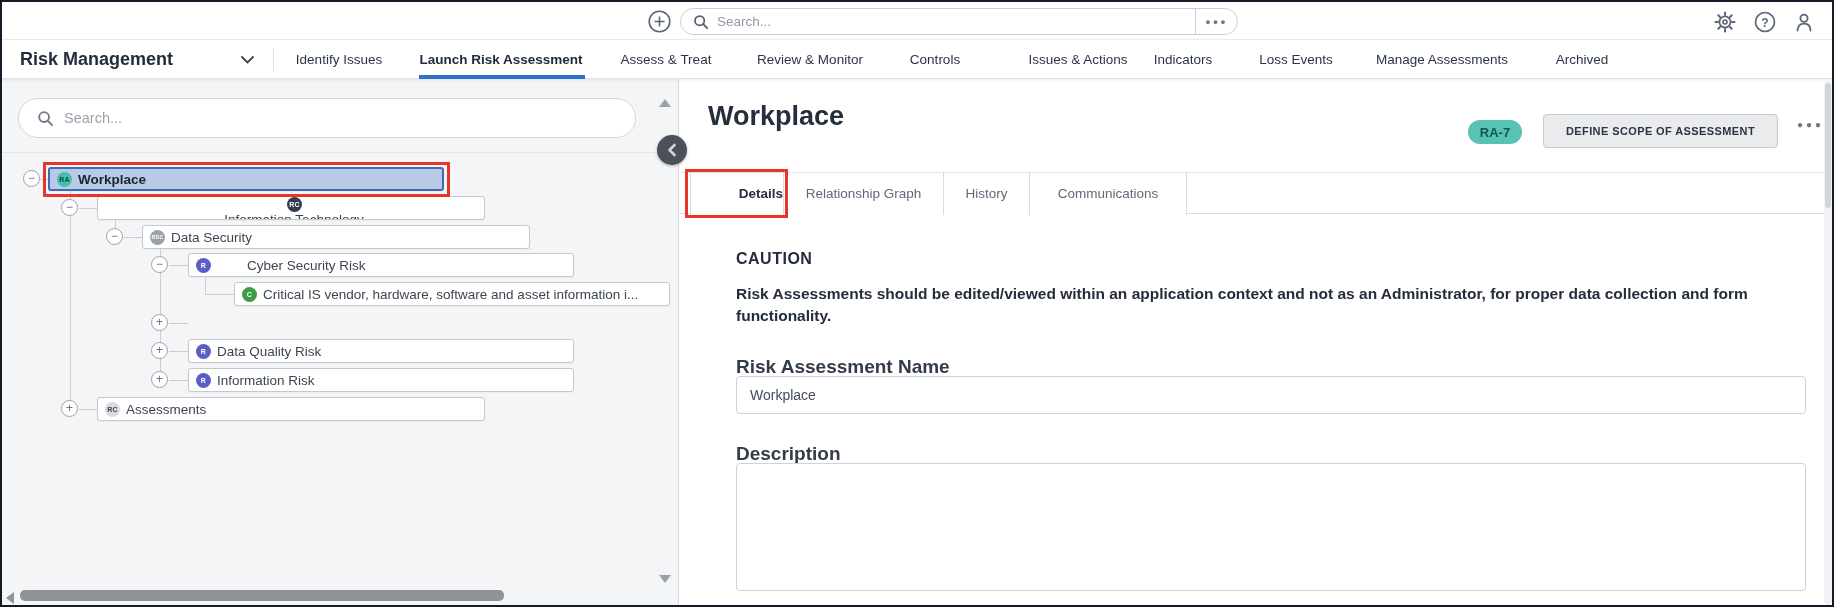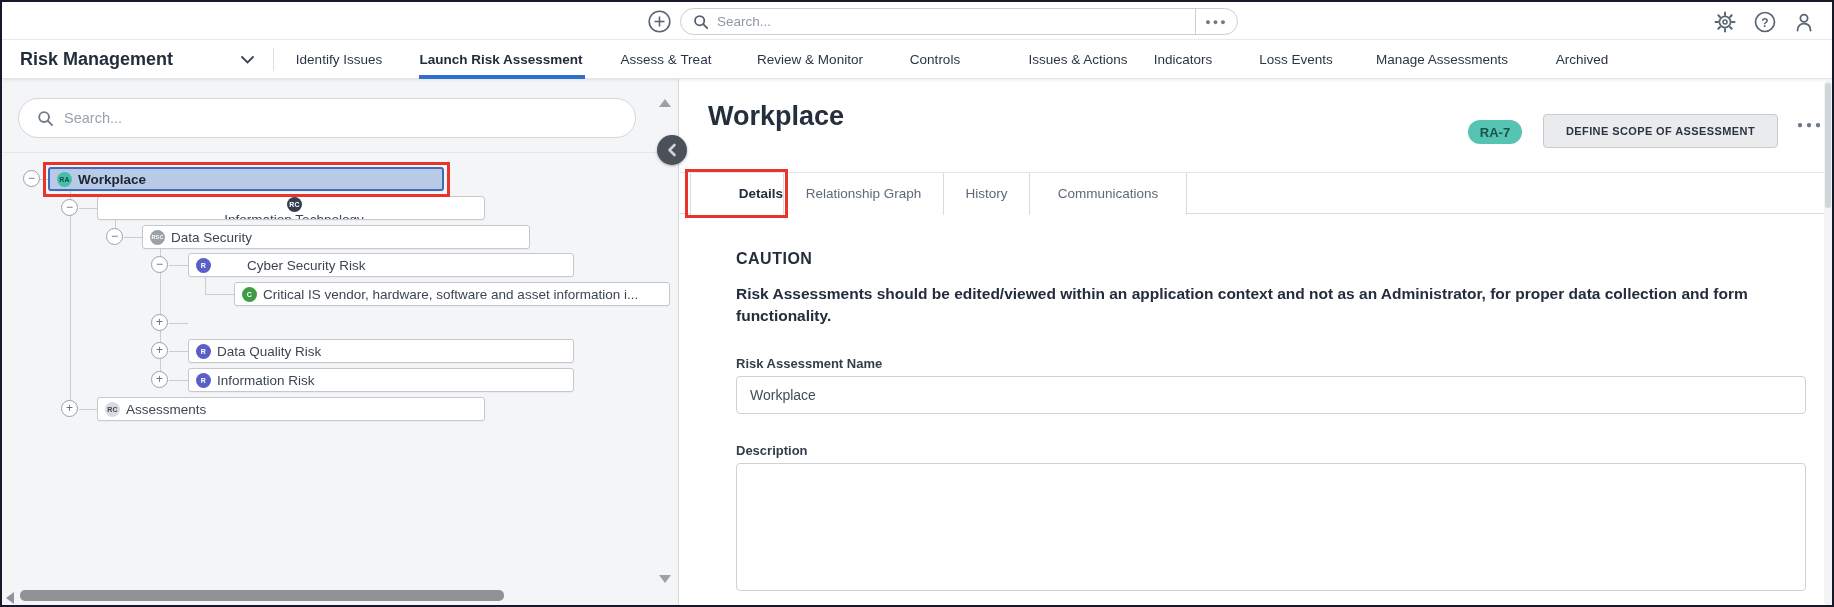--- a/index.html
+++ b/index.html
@@ -51,21 +51,21 @@
   .page-title{position:absolute;left:28px;top:22px;font-size:27px;font-weight:700;color:#252e3d;}
   .id-badge{position:absolute;left:788px;top:41px;width:54px;height:24px;border-radius:12px;background:#57c3b2;color:#15554c;font-size:13px;font-weight:700;display:flex;align-items:center;justify-content:center;}
   .scope-btn{position:absolute;left:863px;top:35px;width:235px;height:34px;border:1px solid #c5cbd1;border-radius:4px;background:#e9ebed;color:#2a3443;font-size:11px;font-weight:700;letter-spacing:.4px;display:flex;align-items:center;justify-content:center;cursor:pointer;}
   .overflow-dots{position:absolute;left:1117px;top:40px;color:#6e7a88;font-size:10px;letter-spacing:3px;cursor:pointer;}
   .tabstrip{position:absolute;left:0;top:93px;width:100%;height:42px;border-top:1px solid #e3e6ea;border-bottom:1px solid #d8dce0;}
   .mtab{position:absolute;top:0;height:42px;line-height:42px;text-align:center;font-size:13.5px;color:#5e6a77;border-right:1px solid #d8dce0;cursor:pointer;background:#fff;}
   .mtab.first{border-left:1px solid #d8dce0;}
   .mtab.active{color:#242d3c;font-weight:700;text-align:right;}
   .caution-h{position:absolute;left:56px;top:171px;font-size:16px;font-weight:700;letter-spacing:.5px;color:#242d3c;}
   .caution-p{position:absolute;left:56px;top:204px;width:1072px;font-size:15.5px;font-weight:700;line-height:22px;color:#242d3c;}
-  .field-label{position:absolute;left:56px;font-size:13px;font-weight:600;color:#333d49;}
+  .field-label{position:absolute;left:56px;font-size:19px;font-weight:600;color:#333d49;}
   .text-input{position:absolute;left:56px;top:297px;width:1070px;height:38px;border:1px solid #ccd2d8;border-radius:4px;background:#fff;font-size:14px;color:#434d59;padding:0 13px;outline:none;font-family:"Liberation Sans",sans-serif;}
   .text-area{position:absolute;left:56px;top:384px;width:1070px;height:128px;border:1px solid #ccd2d8;border-radius:4px;background:#fff;resize:none;outline:none;font-family:"Liberation Sans",sans-serif;font-size:14px;color:#434d59;padding:8px 13px;}
   .main-scroll{position:absolute;right:2px;top:2px;width:8px;height:524px;background:#f2f3f4;border-radius:4px;}
   .main-scroll .thumb{position:absolute;left:1px;top:2px;width:6px;height:125px;background:#d0d5da;border-radius:3px;cursor:pointer;}
 </style>
 </head>
 <body>
 
 <div id="frame">
 

